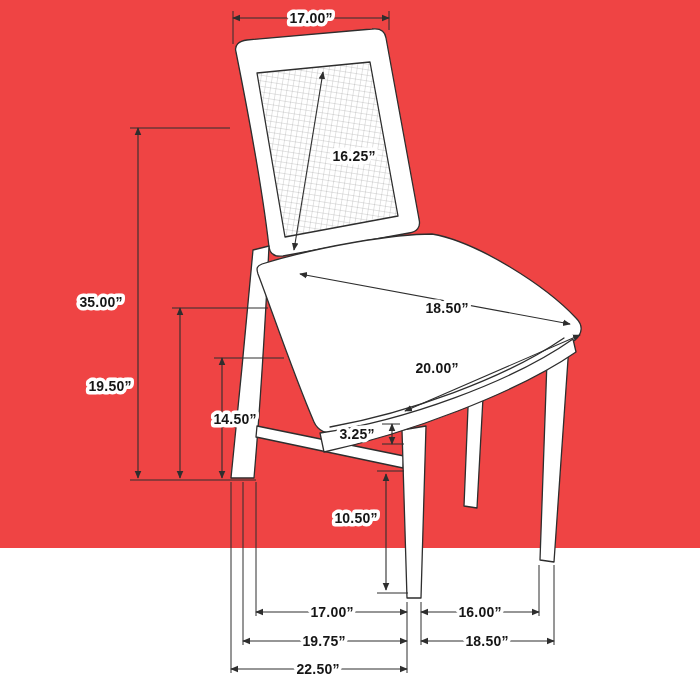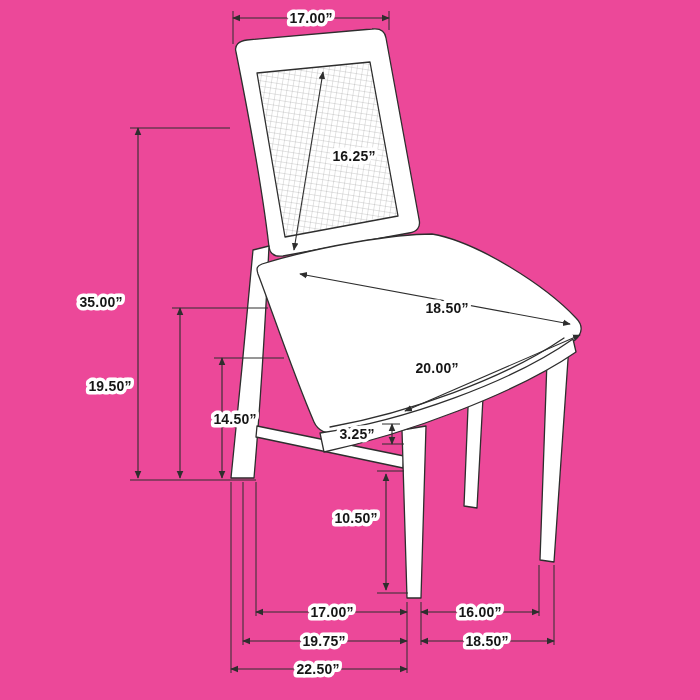--- a/index.html
+++ b/index.html
@@ -1,17 +1,17 @@
 <!DOCTYPE html>
 <html><head>
 <meta charset="utf-8">
 <style>
   html,body{margin:0;padding:0;background:#ffffff;}
   body{width:700px;height:700px;overflow:hidden;font-family:"Liberation Sans",sans-serif;}
-  .stage{position:relative;width:700px;height:700px;background:#ec4899;}
+  .stage{position:relative;width:700px;height:548px;background:#ef4444;}
   svg{position:absolute;left:0;top:0;}
   .chair path{stroke:#2e2e2e;stroke-width:1.3;stroke-linejoin:round;stroke-linecap:round;}
   .ext{stroke:#2e2e2e;stroke-width:1;fill:none;}
   .dl{stroke:#2e2e2e;stroke-width:1.1;fill:none;marker-start:url(#arw);marker-end:url(#arw);}
   .lbl{font:700 14px "Liberation Sans",sans-serif;fill:#161616;stroke:#ffffff;stroke-width:7px;
        paint-order:stroke;stroke-linejoin:round;text-anchor:middle;letter-spacing:.2px;}
 </style>
 </head>
 <body>
 

